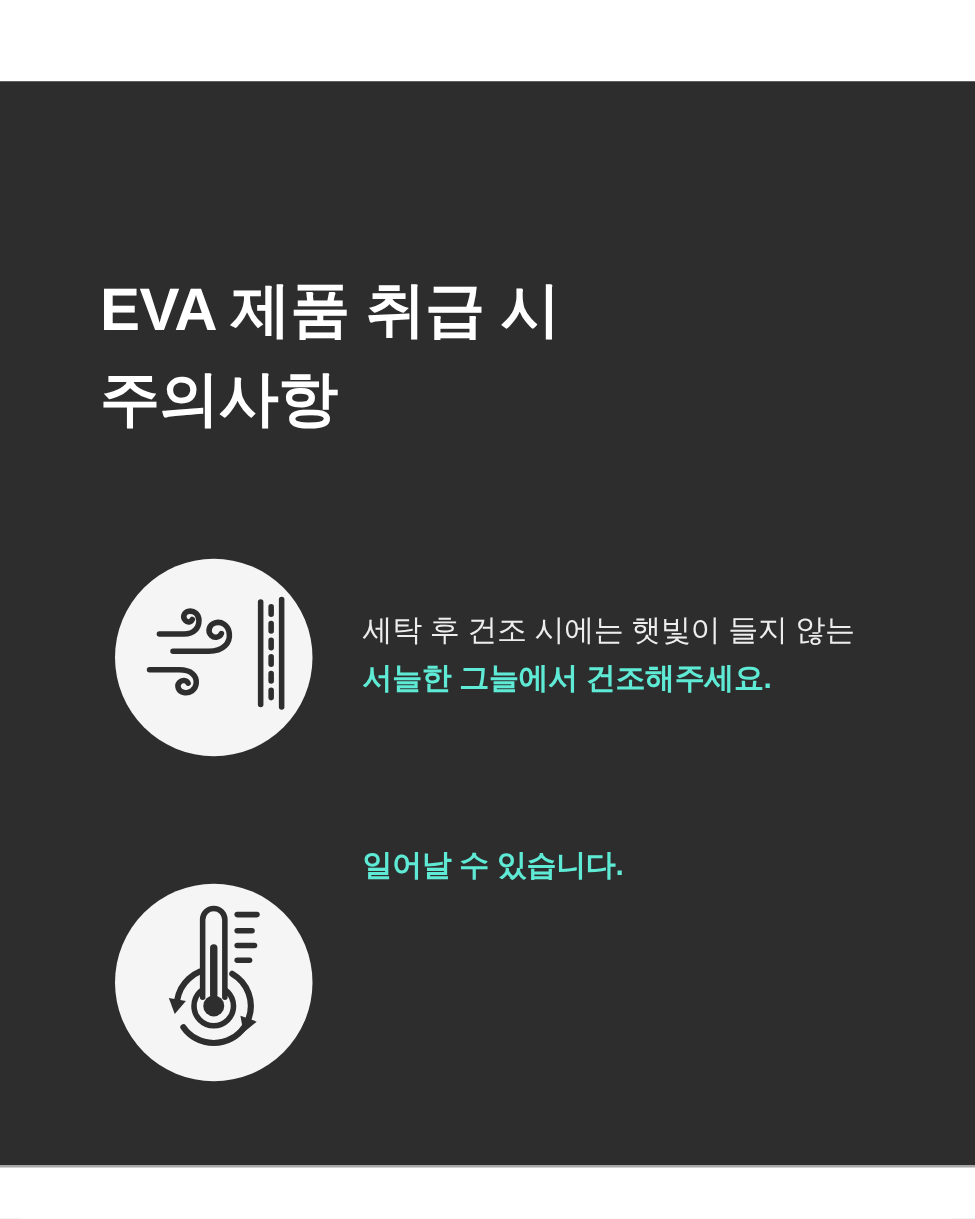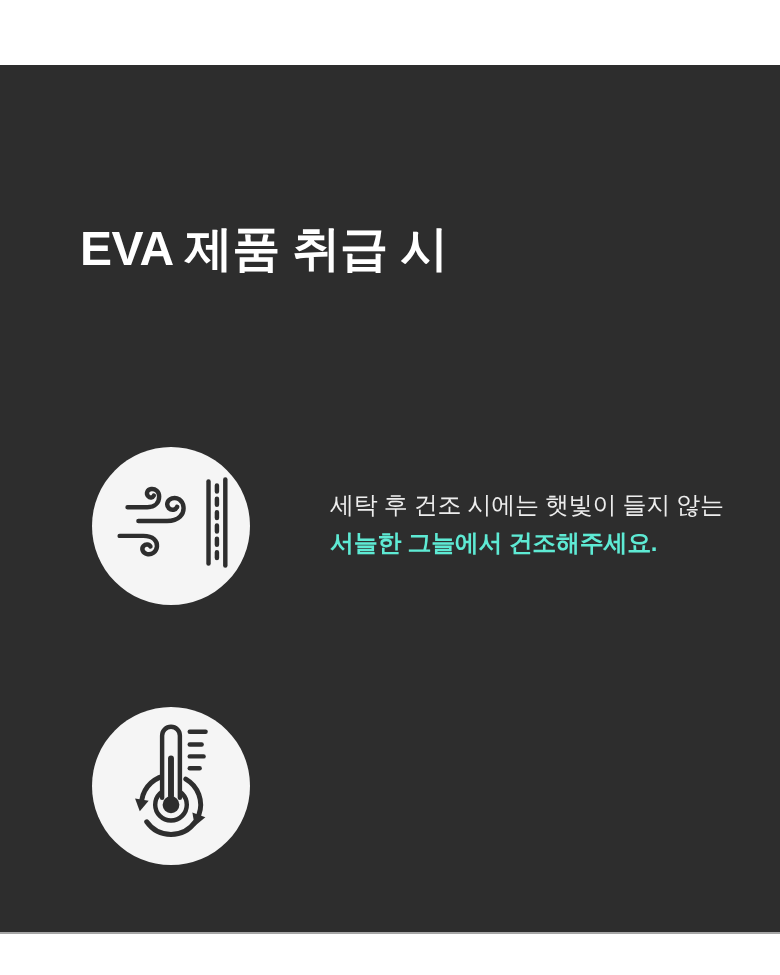--- a/index.html
+++ b/index.html
@@ -37,35 +37,36 @@
   .text-block{
     position:absolute;left:290px;
     color:#ededed;
     font-size:24px;line-height:38px;font-weight:400;
     letter-spacing:-0.3px;
     white-space:nowrap;
   }
   .tb-1{top:421px;}
   .tb-2a{top:609px;}
   .tb-2b{top:749px;}
-  .line{height:38px;line-height:38px;margin-left:40px;}
+  .line{height:38px;line-height:38px;}
   .seg-bold{font-weight:700;color:#5eead4;}
   .seg-regular{font-weight:400;color:#ededed;}
 </style>
 </head>
 <body>
 
 <div class="canvas">
 
   <div class="strip strip-top"></div>
 
   <div class="panel">
 
     <div class="page-title">
       <div class="title-line">EVA 제품 취급 시</div>
+      <div class="title-line">주의사항</div>
     </div>
 
     <div class="icon-circle circle-1">
       <svg viewBox="0 0 160 160" fill="none" stroke="#2e2e2e" stroke-width="4.5" stroke-linecap="round">
         <g>
           <path d="M36,61 H56 C64,61 68,56 68,50 C68,44.8 64,42 60,42.5 C56,43 54.3,47 57,50 C58.6,51.8 61.5,51.5 62.6,49.2"></path>
           <path d="M47,75 H76 C88,75 93.5,68 92.6,60.5 C91.8,53.6 86,50.4 81,52 C76.2,53.5 74.6,58.8 78,62.2 C80.6,64.7 85,63.7 86.2,60.6"></path>
           <path d="M28,90 H52 C62,90 66.3,95 65.8,100.8 C65.3,106.3 60.3,109.4 55.8,108.4 C51.3,107.4 49.7,103 52.2,100.2 C54.2,98 58,98.2 59.2,100.8"></path>
         </g>
         <g>
@@ -103,20 +104,23 @@
         <g stroke-width="4.5">
           <line x1="99" y1="25" x2="115" y2="25"></line>
           <line x1="99" y1="38" x2="111" y2="38"></line>
           <line x1="99" y1="50" x2="113" y2="50"></line>
           <line x1="99" y1="62" x2="109" y2="62"></line>
         </g>
       </svg>
     </div>
 
     <div class="text-block tb-2a">
+      <div class="line">
+        <span class="seg-bold">일어날 수 있습니다.</span>
+      </div>
     </div>
 
 
   </div>
 
   <div class="strip strip-bottom"></div>
 
 </div>
 
 </body></html>

